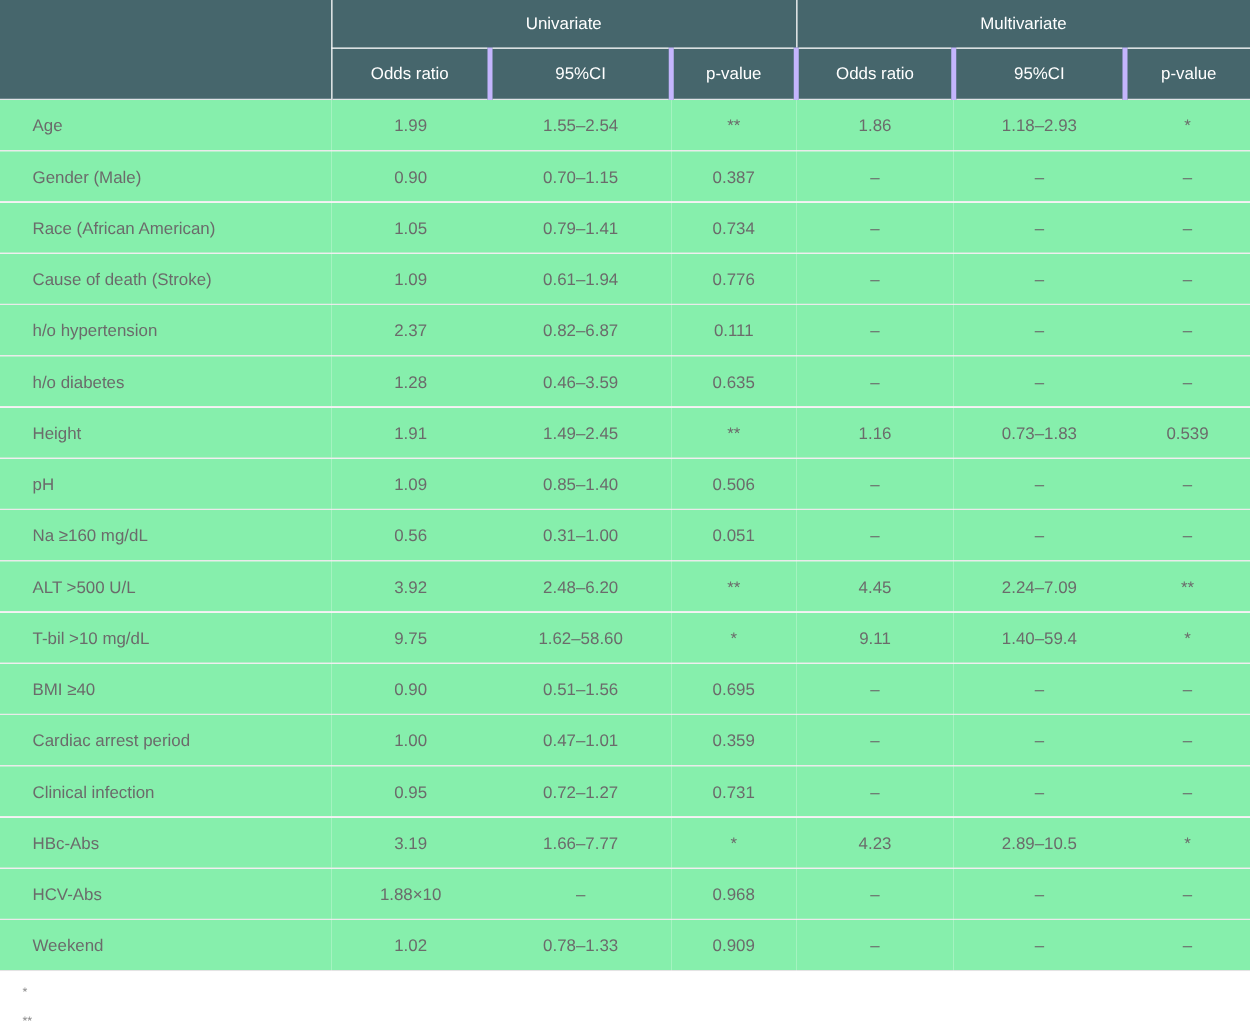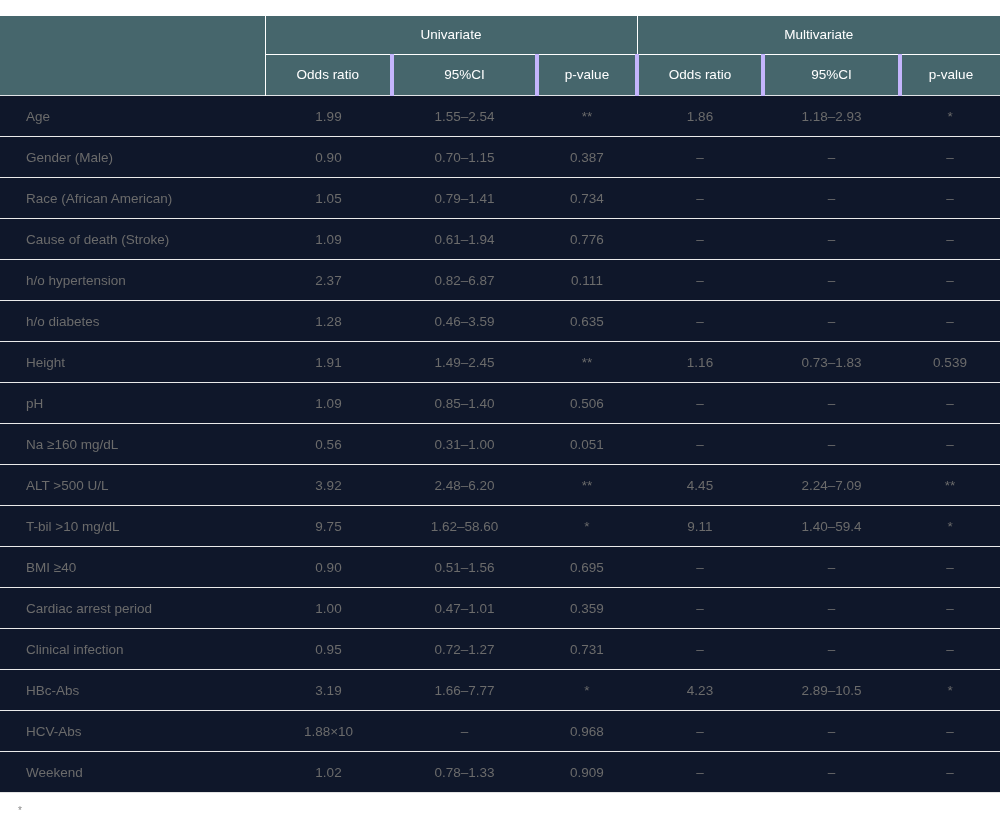--- a/index.html
+++ b/index.html
@@ -18,21 +18,20 @@
   .table-wrap {
     width: 1000px;
     background: #ffffff;
   }
 
   table.stats {
     width: 1000px;
     border-collapse: collapse;
     table-layout: fixed;
     font-size: 13.5px;
-    margin-top: 16px;
   }
 
   
   thead th {
     background: #46666c;
     color: #ffffff;
     font-weight: normal;
     font-size: 13.5px;
     padding: 0;
     text-align: center;
@@ -52,21 +51,21 @@
     height: 40px;
     line-height: 40px;
     border-left: 4px solid #c4b5fd;
   }
   th.sub.firstsub {
     border-left: 1px solid #ffffff;
   }
 
   
   tbody tr {
-    background: #0f172a;
+    background: #86efac;
   }
   tbody td {
     height: 40px;
     padding: 0 6px;
     border-top: 1px solid #ffffff;
     border-bottom: 1px solid #eaeaea;
     text-align: center;
     vertical-align: middle;
     color: #6b6b6b;
     font-size: 13.5px;

